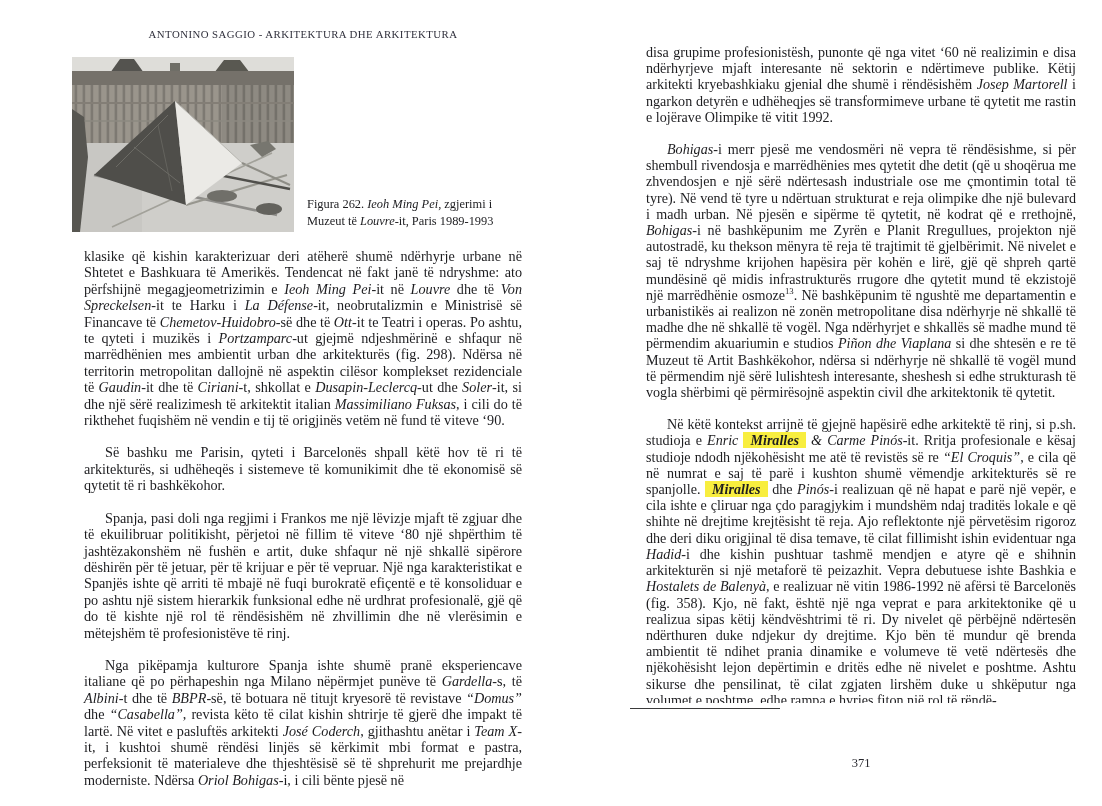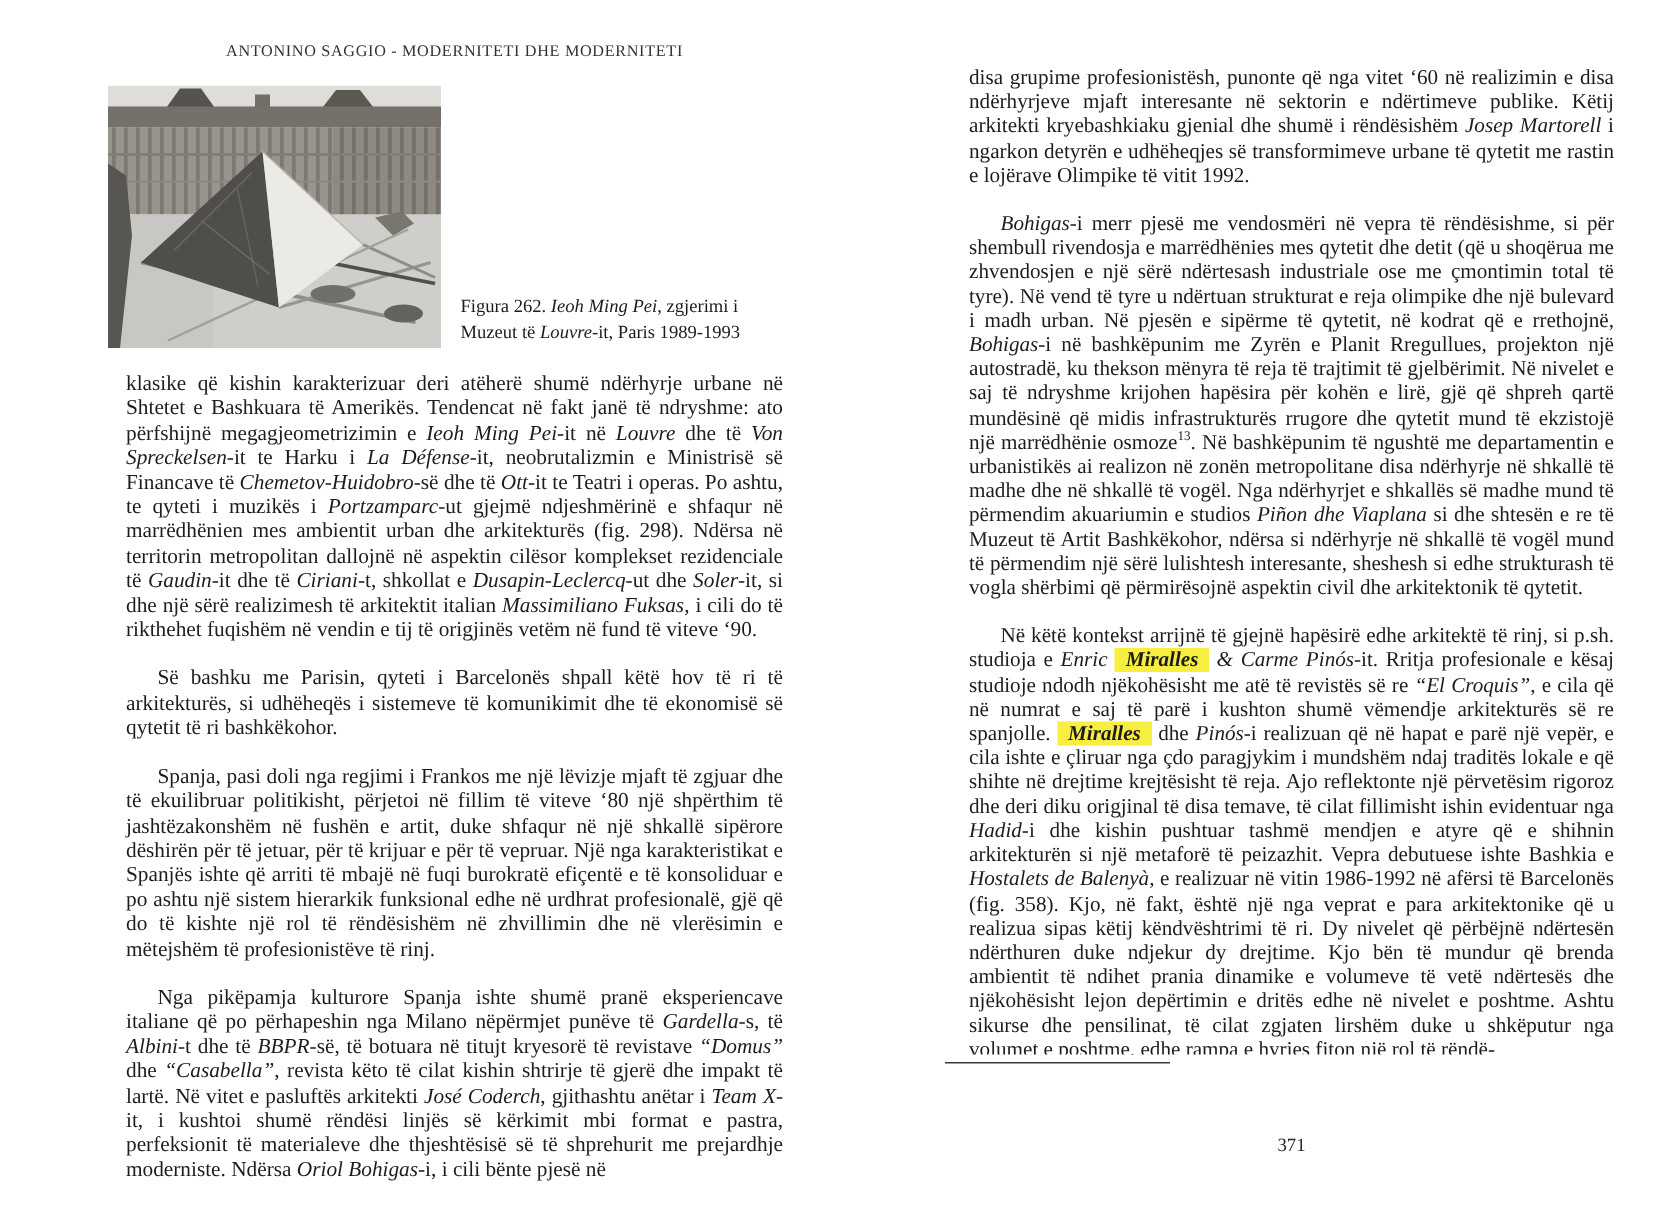--- a/index.html
+++ b/index.html
@@ -81,21 +81,21 @@
   }
   .page-number.left{left:68px;width:470px;}
   .page-number.right{left:630px;width:462px;}
 </style>
 </head>
 <body>
 
 <div class="spread">
 
   <div class="page-left">
-    <div class="running-header">ANTONINO SAGGIO - MODERNITETI DHE MODERNITETI</div>
+    <div class="running-header">ANTONINO SAGGIO - ARKITEKTURA DHE ARKITEKTURA</div>
 
     <div class="figure-row">
       <div class="photo-frame">
         <svg width="222" height="175" viewBox="0 0 222 175" xmlns="http://www.w3.org/2000/svg">
           <defs>
             <pattern id="fac" width="8" height="58" patternUnits="userSpaceOnUse">
               <rect width="8" height="58" fill="#9b968d"></rect>
               <rect x="2.6" width="2.6" height="58" fill="#7d7971"></rect>
             </pattern>
           </defs>

